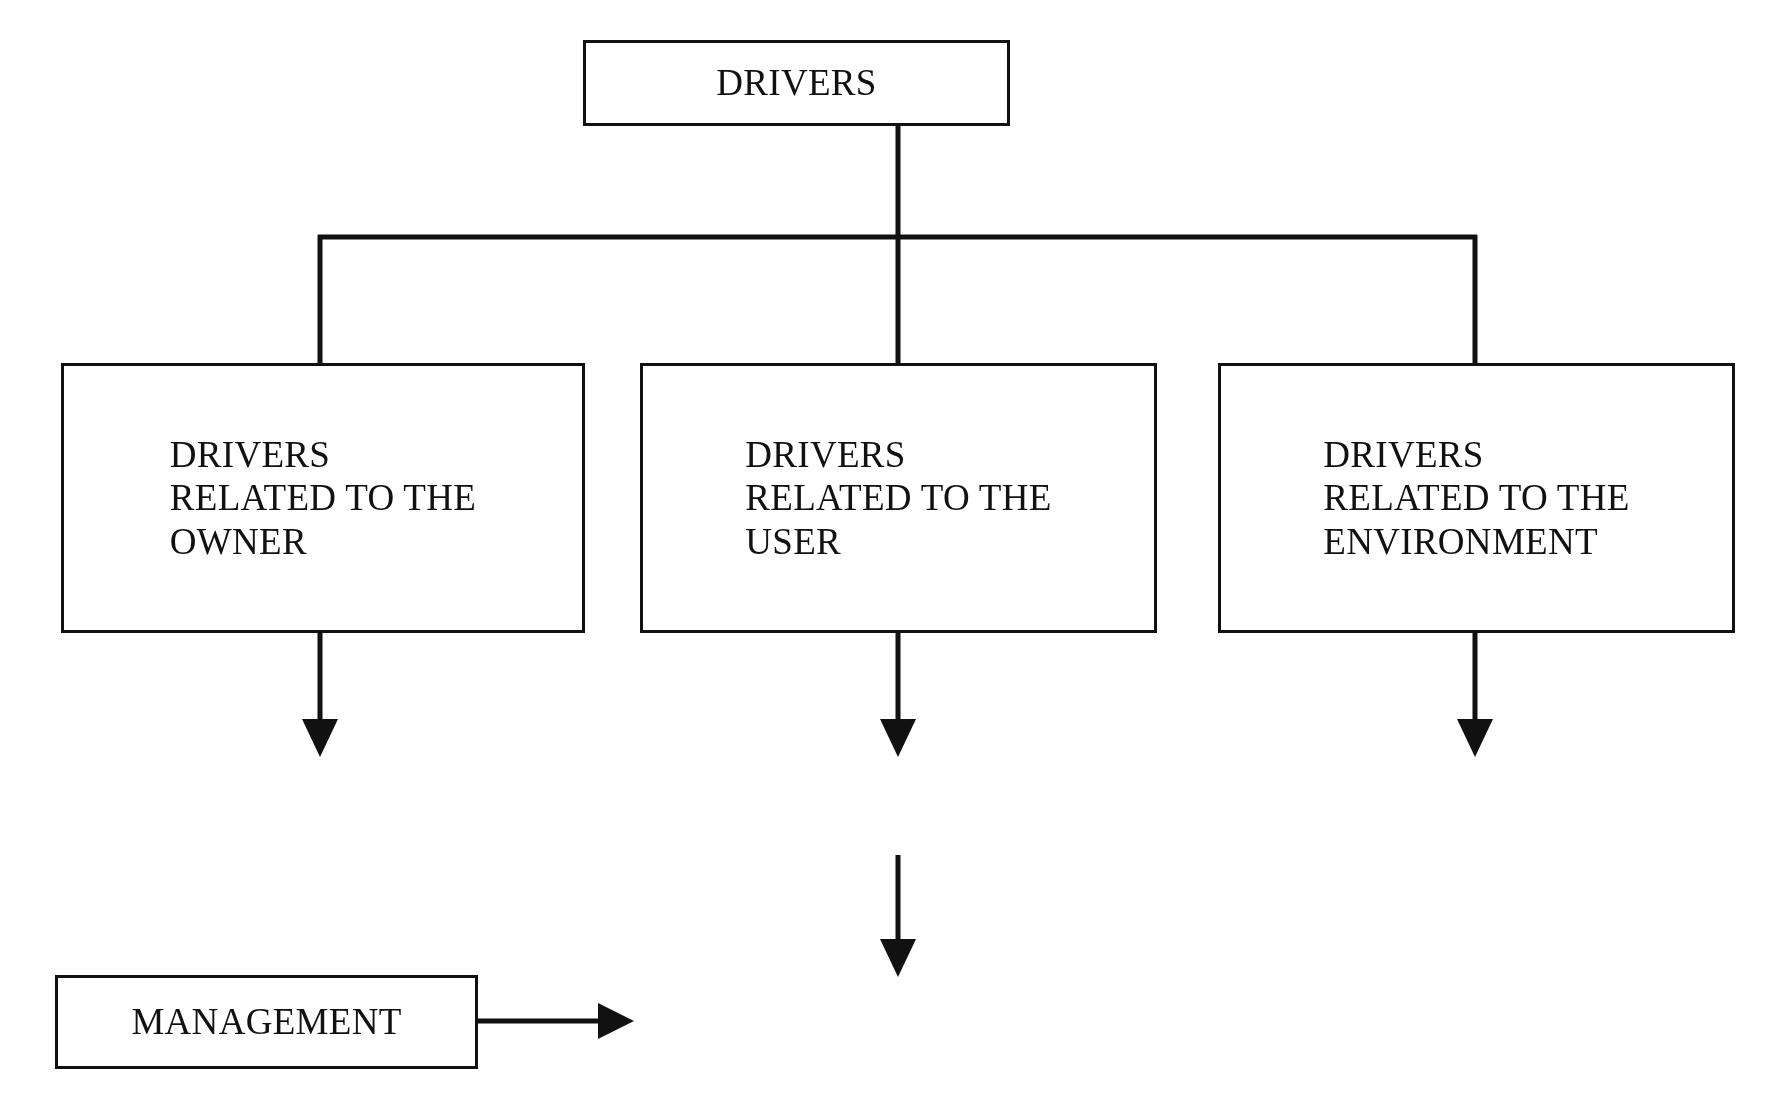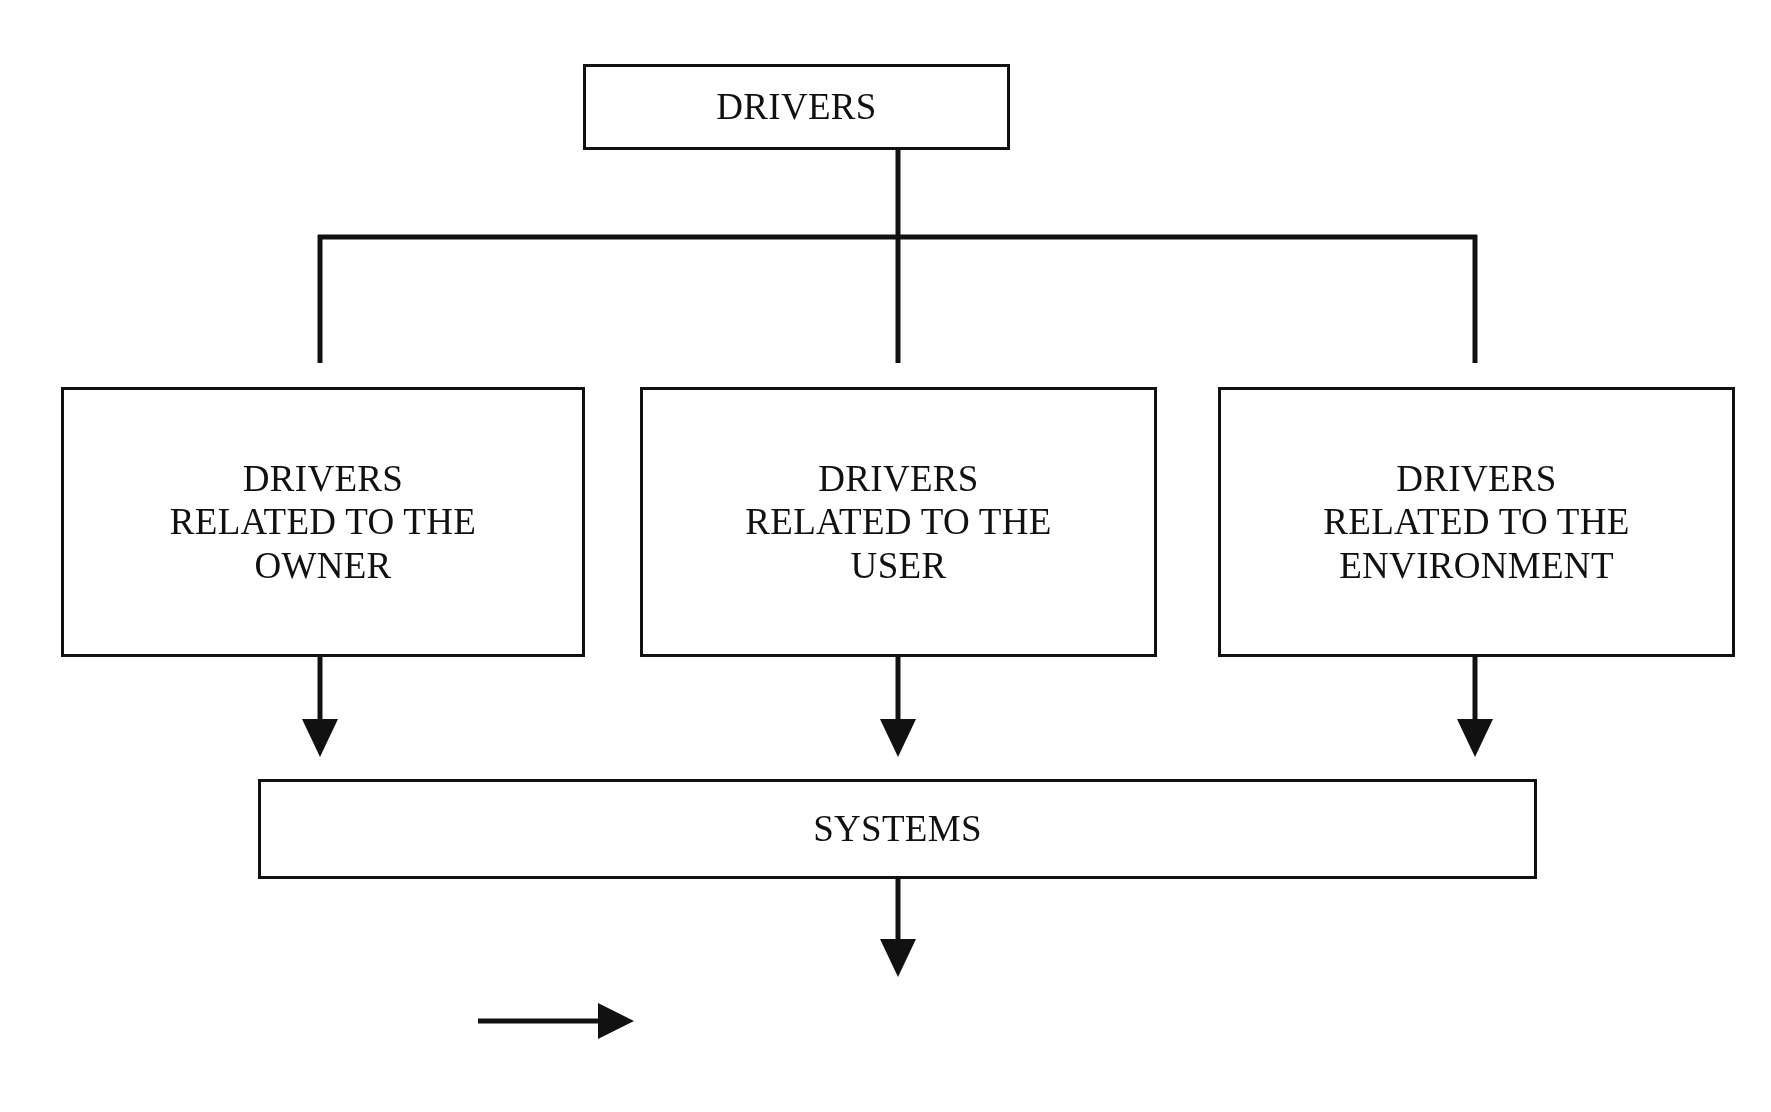--- a/index.html
+++ b/index.html
@@ -17,27 +17,26 @@
     font-family: "Liberation Serif", "DejaVu Serif", serif;
   }
   .node {
     position: absolute;
     box-sizing: border-box;
     border: 3px solid #111111;
     background: #ffffff;
     display: flex;
     align-items: center;
     justify-content: center;
-    text-align: center;
+    text-align: left;
     color: #111111;
     line-height: 1.18;
     letter-spacing: 0.3px;
     white-space: pre-line;
     padding: 2px 6px;
-    margin-top: 24px;
   }
   .node-label {
     display: block;
     white-space: pre-line;
   }
   
   #node-drivers {
     left: 583px; top: 40px; width: 427px; height: 86px;
     font-size: 37px;
   }
@@ -129,19 +128,19 @@
 RELATED TO THE
 USER</span>
   </div>
 
   <div class="node" id="node-environment">
     <span class="node-label">DRIVERS
 RELATED TO THE
 ENVIRONMENT</span>
   </div>
 
-  <div class="node" id="node-systems">
-    <span class="node-label">SYSTEMS</span>
+
+  <div class="node" id="node-management">
+    <span class="node-label">MANAGEMENT</span>
   </div>
-
 
 
 </div>
 
 </body></html>

